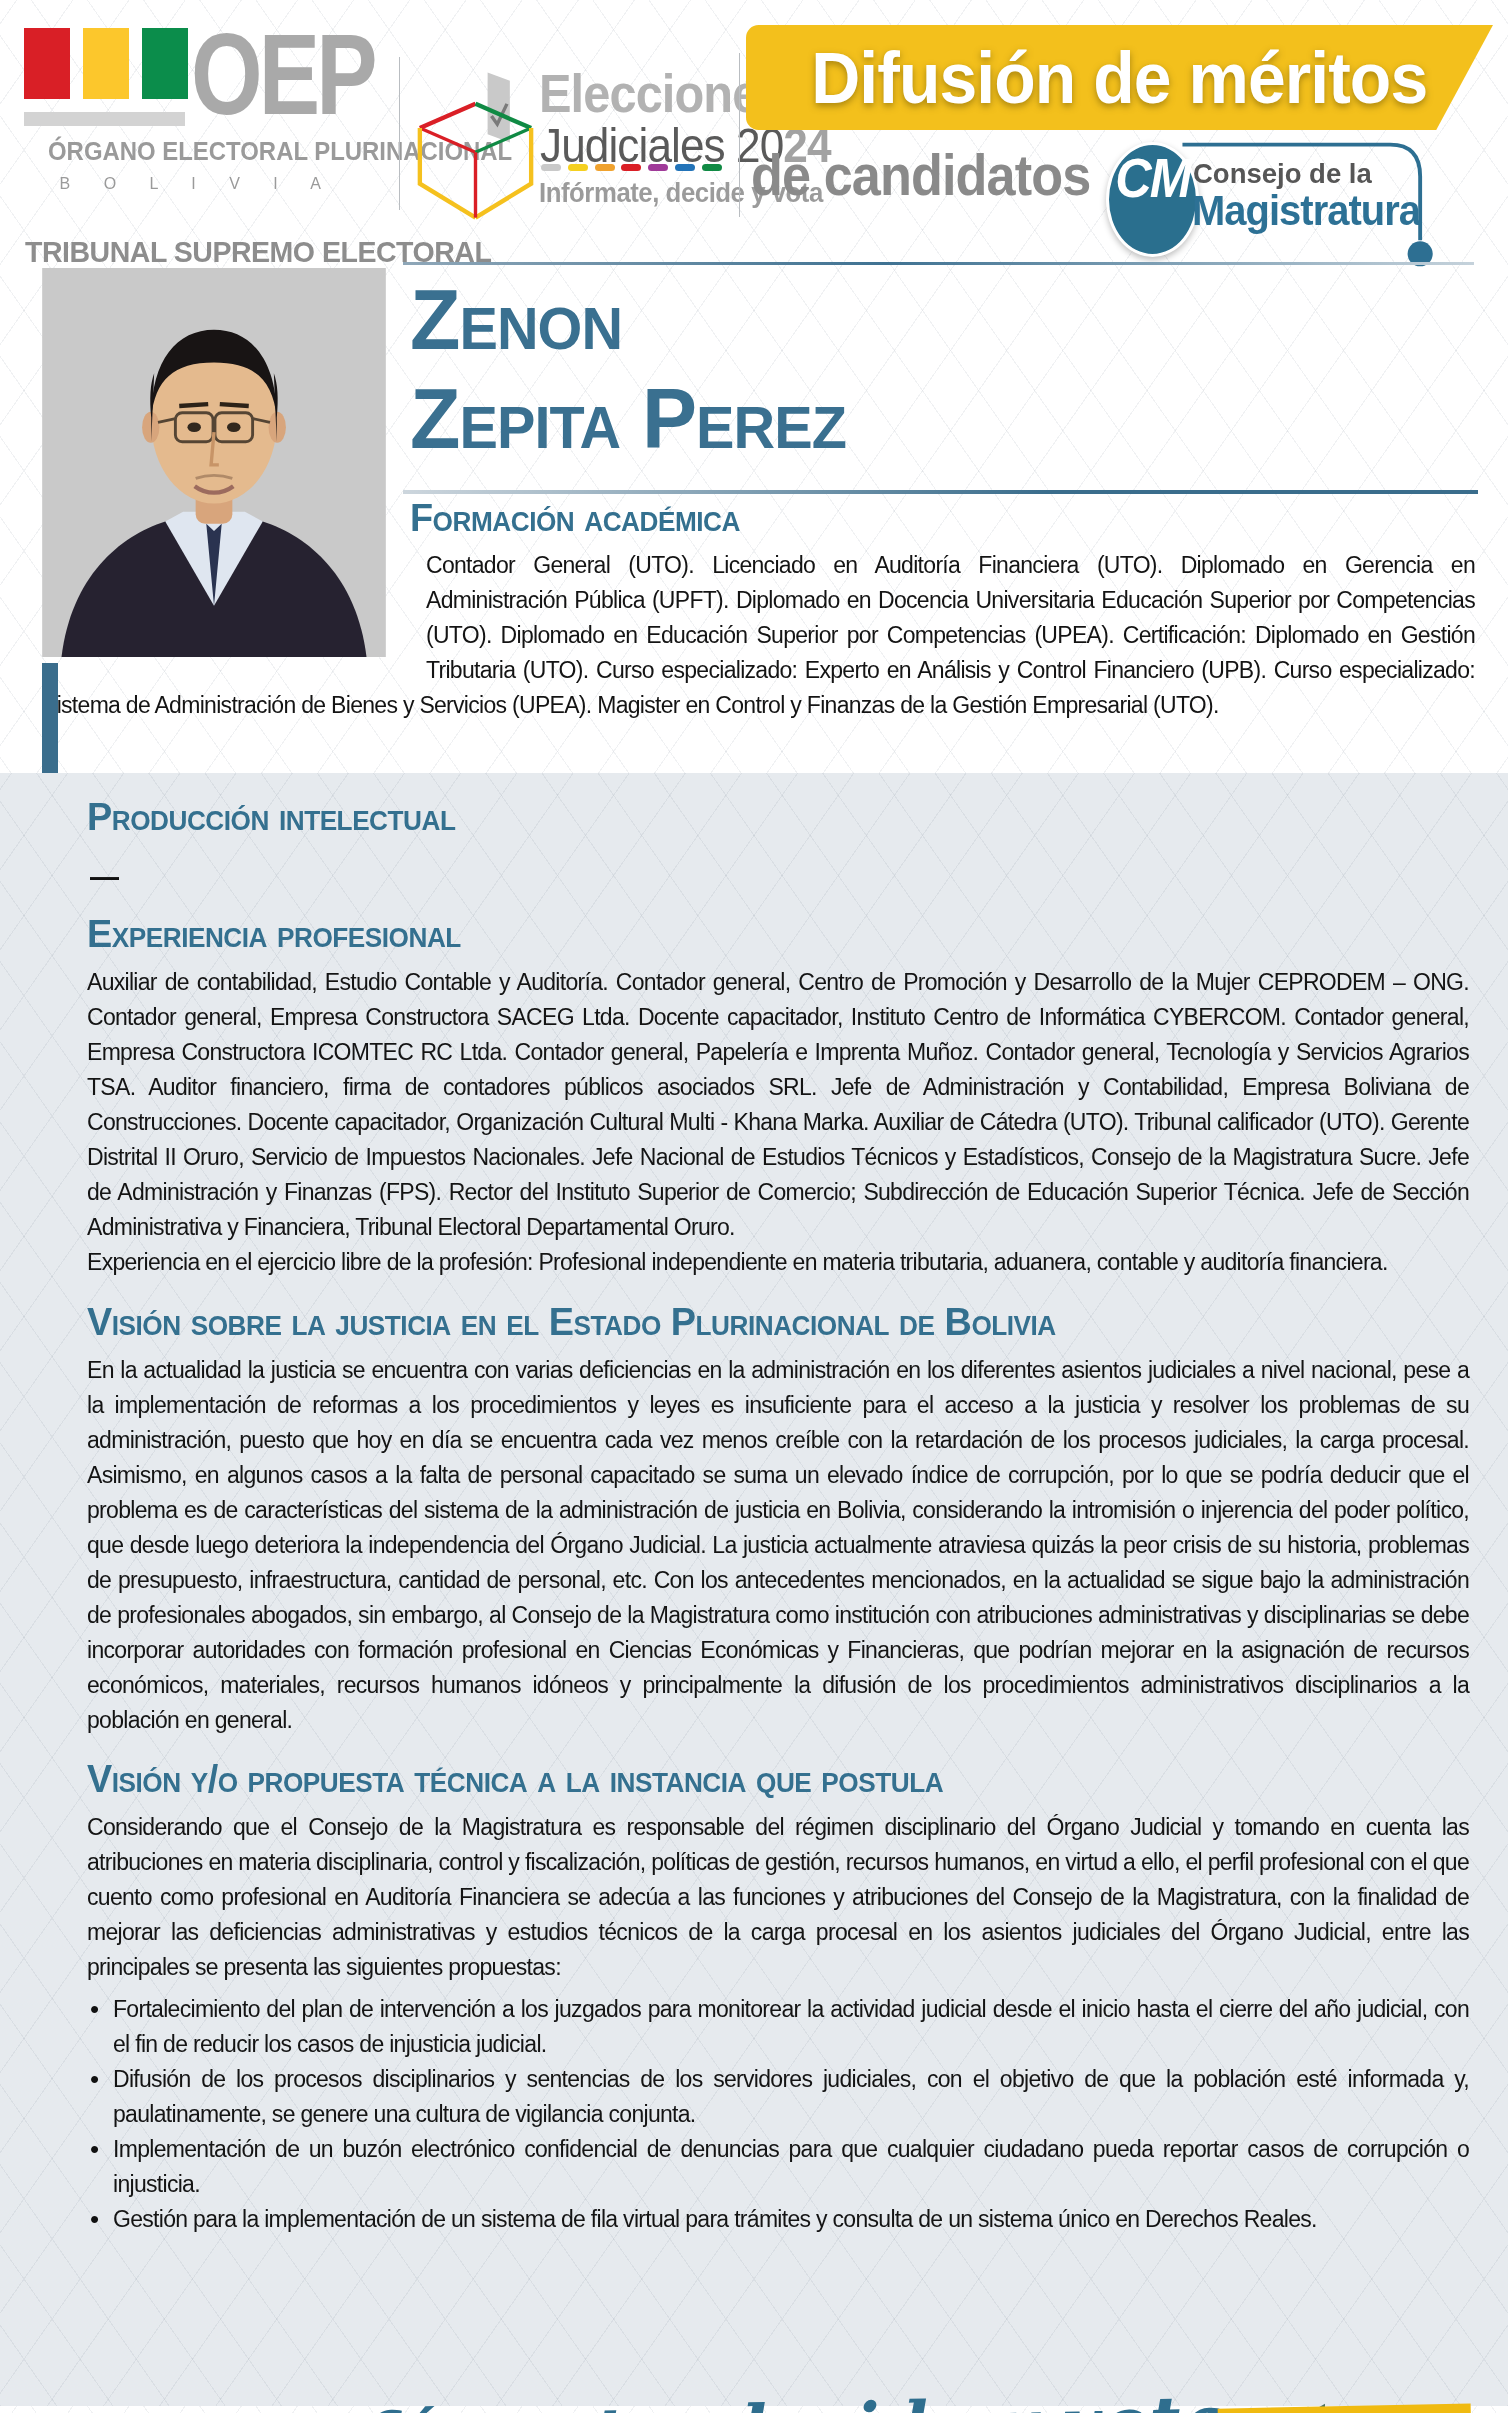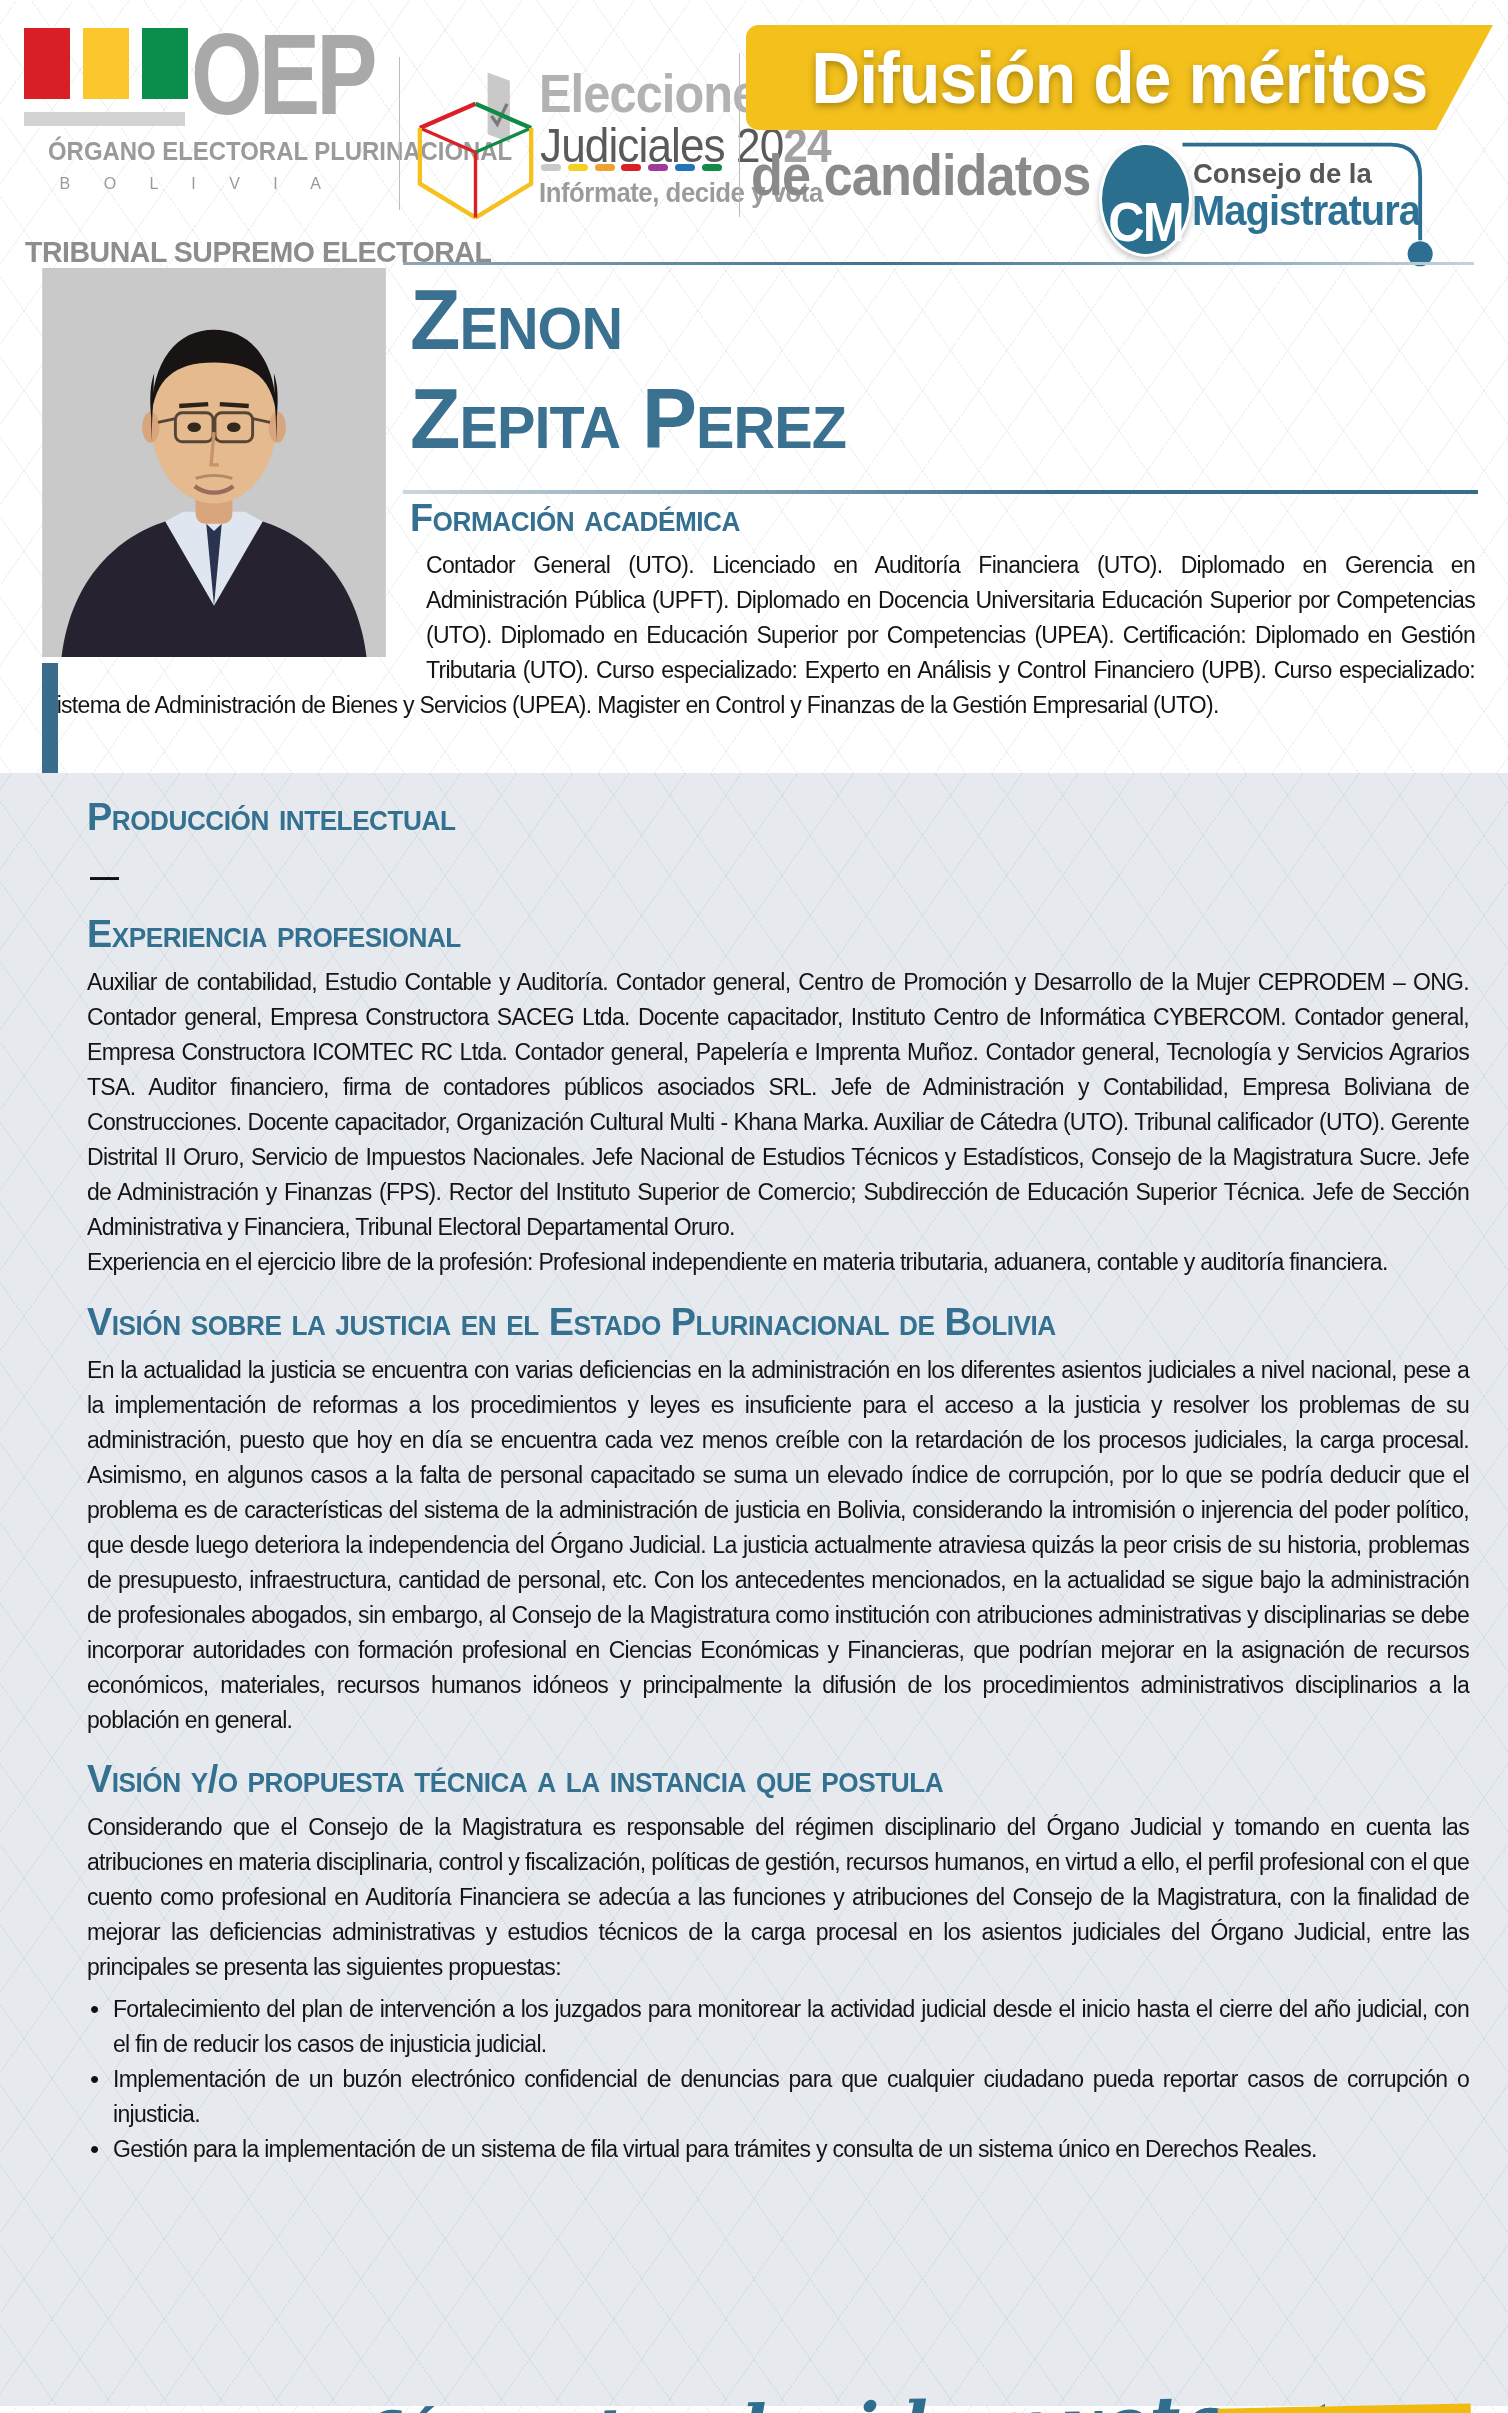--- a/index.html
+++ b/index.html
@@ -45,23 +45,23 @@
   
   .banner{position:absolute;left:746px;top:25px;width:747px;height:105px;background:#f3c01c;
     border-radius:12.6px 0 0 12.6px;clip-path:polygon(0 0,100% 0,92.4% 100%,0 100%);
     display:flex;align-items:center;justify-content:center;}
   .banner span{font-size:73px;font-weight:bold;color:#ffffff;transform:scaleX(.93);
     text-shadow:0 3.4px 7.7px rgba(90,70,0,.5);white-space:nowrap;letter-spacing:-1px;}
   .decand{position:absolute;left:751px;top:141px;font-size:58px;font-weight:bold;color:#8a8a8a;
     transform:scaleX(.90);transform-origin:left top;white-space:nowrap;letter-spacing:-1px;}
   
   .cm{position:absolute;left:1081px;top:130px;width:401px;height:150px;}
-  .cm-ellipse{position:absolute;left:18px;top:12px;width:93px;height:115px;border-radius:50%;
-    background:#2a6f8e;border:3.4px solid #fff;display:flex;align-items:flex-end;justify-content:center;
-    box-shadow:0 2.9px 6.8px rgba(0,0,0,.25);}
+  .cm-ellipse{position:absolute;left:25px;top:12px;width:93px;height:115px;border-radius:50%;
+    background:#2a6f8e;border:3.4px solid #fff;display:flex;align-items:flex-start;justify-content:center;
+    box-shadow:0 2.9px 6.8px rgba(0,0,0,.25);font-style:italic;}
   .cm-ellipse span{color:#fff;font-size:56px;font-weight:bold;letter-spacing:-1.9px;transform:scaleX(.9);}
   .cm-l1{position:absolute;left:112px;top:28px;font-size:27.5px;font-weight:bold;color:#565656;white-space:nowrap;}
   .cm-l2{position:absolute;left:111px;top:57px;font-size:42px;font-weight:bold;color:#2d7195;
     transform:scaleX(.95);transform-origin:left top;white-space:nowrap;letter-spacing:-1px;}
   
   .hline-top{position:absolute;left:403px;top:262px;width:1071px;height:3.4px;
     background:linear-gradient(90deg,#8fa7b8 0%,#3f7292 45%,#c5d2db 100%);}
   .hline-name{position:absolute;left:403px;top:490px;width:1075px;height:3.9px;
     background:linear-gradient(90deg,#cdd6dd 0%,#3a6d8c 60%,#3a6d8c 100%);}
   
@@ -217,20 +217,21 @@
 Experiencia en el ejercicio libre de la profesión: Profesional independiente en materia tributaria, aduanera, contable y auditoría financiera.</p>
 
     <h2 class="sec-h h-vis">Visión sobre la justicia en el Estado Plurinacional de Bolivia</h2>
     <p class="body-txt">En la actualidad la justicia se encuentra con varias deficiencias en la administración en los diferentes asientos judiciales a nivel nacional, pese a la implementación de reformas a los procedimientos y leyes es insuficiente para el acceso a la justicia y resolver los problemas de su administración, puesto que hoy en día se encuentra cada vez menos creíble con la retardación de los procesos judiciales, la carga procesal. Asimismo, en algunos casos a la falta de personal capacitado se suma un elevado índice de corrupción, por lo que se podría deducir que el problema es de características del sistema de la administración de justicia en Bolivia, considerando la intromisión o injerencia del poder político, que desde luego deteriora la independencia del Órgano Judicial. La justicia actualmente atraviesa quizás la peor crisis de su historia, problemas de presupuesto, infraestructura, cantidad de personal, etc. Con los antecedentes mencionados, en la actualidad se sigue bajo la administración de profesionales abogados, sin embargo, al Consejo de la Magistratura como institución con atribuciones administrativas y disciplinarias se debe incorporar autoridades con formación profesional en Ciencias Económicas y Financieras, que podrían mejorar en la asignación de recursos económicos, materiales, recursos humanos idóneos y principalmente la difusión de los procedimientos administrativos disciplinarios a la población en general.</p>
 
     <h2 class="sec-h h-prop">Visión y/o propuesta técnica a la instancia que postula</h2>
     <p class="body-txt">Considerando que el Consejo de la Magistratura es responsable del régimen disciplinario del Órgano Judicial y tomando en cuenta las atribuciones en materia disciplinaria, control y fiscalización, políticas de gestión, recursos humanos, en virtud a ello, el perfil profesional con el que cuento como profesional en Auditoría Financiera se adecúa a las funciones y atribuciones del Consejo de la Magistratura, con la finalidad de mejorar las deficiencias administrativas y estudios técnicos de la carga procesal en los asientos judiciales del Órgano Judicial, entre las principales se presenta las siguientes propuestas:</p>
 
     <ul class="props">
       <li>Fortalecimiento del plan de intervención a los juzgados para monitorear la actividad judicial desde el inicio hasta el cierre del año judicial, con el fin de reducir los casos de injusticia judicial.</li>
+      <li>Difusión de los procesos disciplinarios y sentencias de los servidores judiciales, con el objetivo de que la población esté informada y, paulatinamente, se genere una cultura de vigilancia conjunta.</li>
       <li>Implementación de un buzón electrónico confidencial de denuncias para que cualquier ciudadano pueda reportar casos de corrupción o injusticia.</li>
       <li>Gestión para la implementación de un sistema de fila virtual para trámites y consulta de un sistema único en Derechos Reales.</li>
     </ul>
   </section>
 
   <div class="script-slogan">Infórmate, decide y vota</div>
 
   <div class="beam">
     <div class="bt"></div>
 

